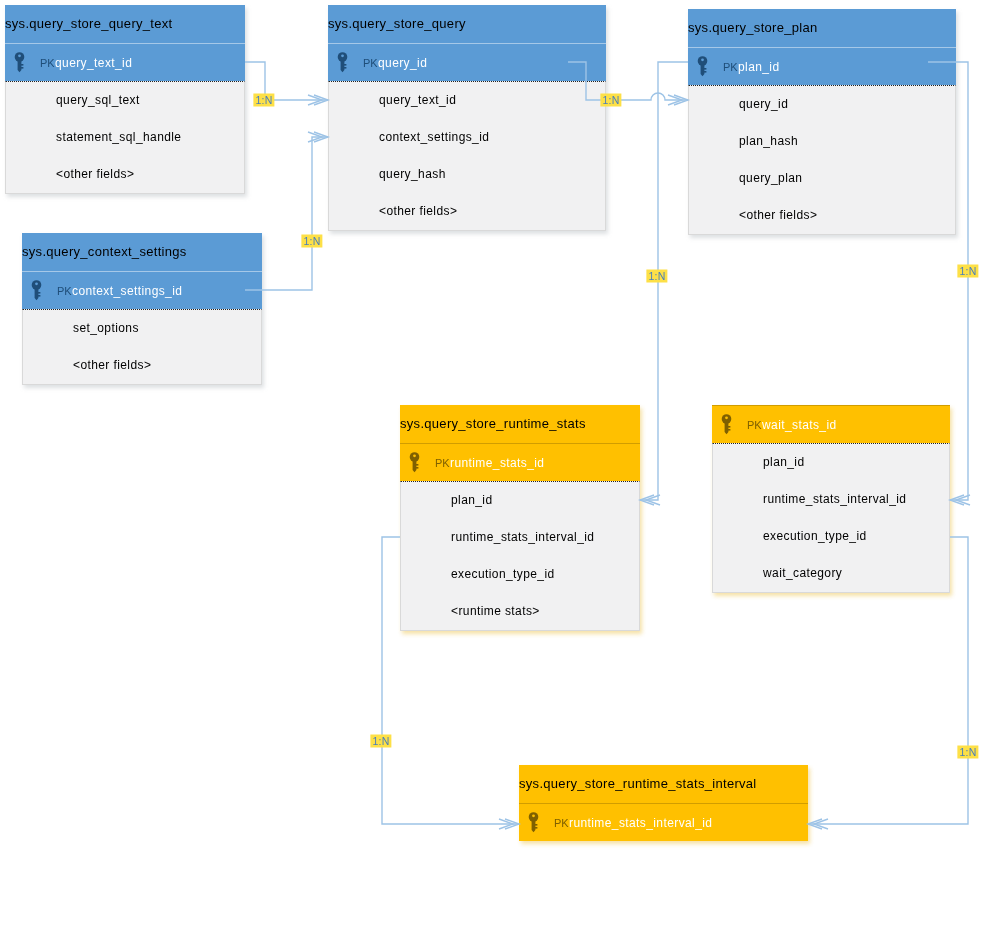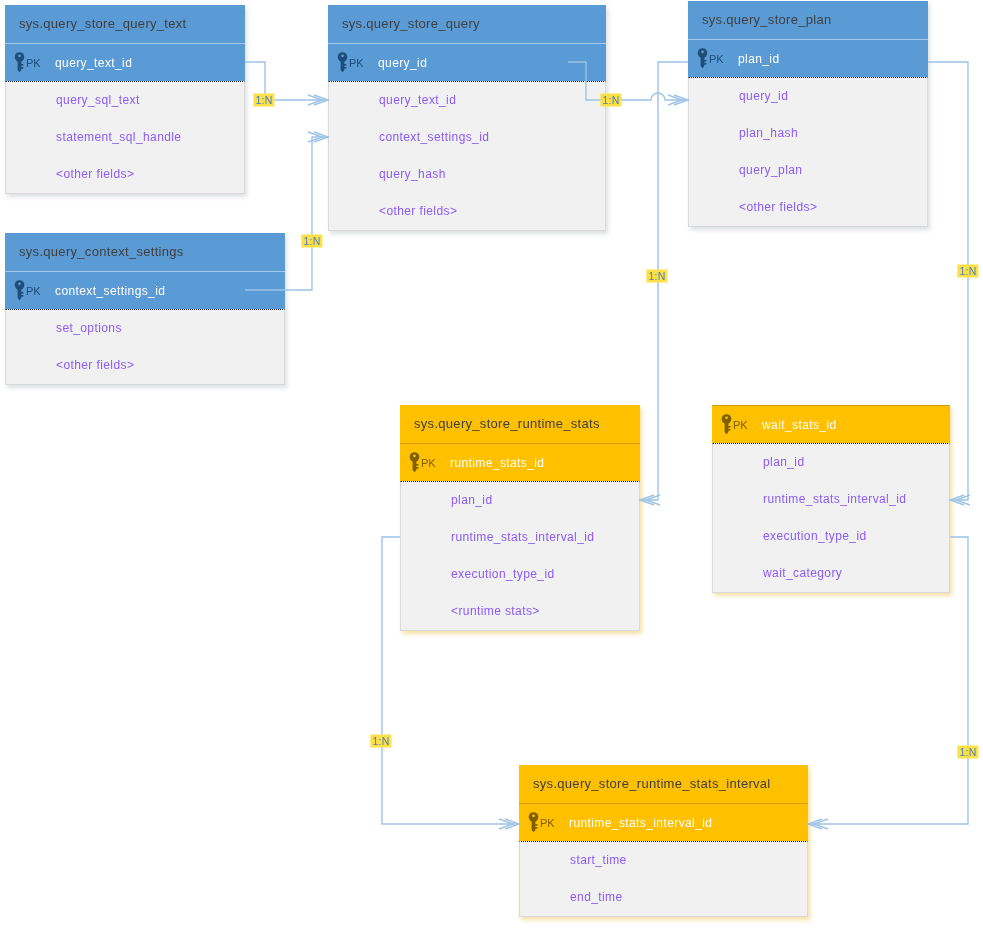--- a/index.html
+++ b/index.html
@@ -4,47 +4,47 @@
 <style>
   html,body{margin:0;padding:0;background:#ffffff;}
   #canvas{
     position:relative;width:983px;height:933px;background:#ffffff;overflow:hidden;
     font-family:"Liberation Sans",sans-serif;
   }
   .tbl{position:absolute;box-sizing:border-box;z-index:1;}
   .tbl.blue{filter:drop-shadow(2px 3px 2px rgba(120,130,140,0.25));}
   .tbl.orange{filter:drop-shadow(2px 3px 2px rgba(235,190,60,0.45));}
   .hdr{
-    height:38px;line-height:38px;padding-left:14px;box-sizing:border-box;
-    color:#404040;font-size:13px;letter-spacing:0.3px;white-space:nowrap;
+    height:38px;line-height:38px;box-sizing:border-box;
+    color:#000000;font-size:13px;letter-spacing:0.3px;white-space:nowrap;
   }
   .blue  .hdr{background:#5B9BD5;}
   .orange .hdr{background:#FFC000;}
   .pk{
     position:relative;height:38px;box-sizing:border-box;display:flex;align-items:center;
   }
   .blue  .pk{background:#5B9BD5;border-top:1px solid rgba(255,255,255,0.45);}
   .orange .pk{background:#FFC000;border-top:1px solid rgba(0,0,0,0.18);}
   .keyicon{display:inline-flex;margin-left:8px;}
   .blue  .keyicon svg .key-main{fill:#1F4E79;}
   .orange .keyicon svg .key-main{fill:#7F6000;}
   .blue  .keyicon svg .key-hole{fill:#5B9BD5;}
   .orange .keyicon svg .key-hole{fill:#FFC000;}
-  .pklabel{font-size:11px;margin-left:0;}
+  .pklabel{font-size:11px;margin-left:14px;}
   .blue  .pklabel{color:#1F4E79;}
   .orange .pklabel{color:#7F6000;}
   .pkfield{
     position:absolute;left:50px;color:#ffffff;font-size:12px;letter-spacing:0.4px;white-space:nowrap;
   }
   .body{
     background:#F1F1F2;border:1px solid #D9D9D9;border-top:1px dotted #222222;box-sizing:border-box;
   }
   .fld{
     height:37px;line-height:37px;padding-left:50px;
-    font-size:12px;letter-spacing:0.4px;color:#8b5cf6;white-space:nowrap;
+    font-size:12px;letter-spacing:0.4px;color:#000000;white-space:nowrap;
   }
   #wires{position:absolute;left:0;top:0;z-index:5;pointer-events:none;}
   .rel-label{
     position:absolute;z-index:6;transform:translate(-50%,-50%);
     background:#fde047;color:#4A7EBB;font-size:10.5px;letter-spacing:0.3px;
     padding:0 2px;line-height:13px;
   }
 </style>
 </head>
 <body>
@@ -123,21 +123,21 @@
       <span class="pkfield">query_id</span>
     </div>
     <div class="body">
       <div class="fld">query_text_id</div>
       <div class="fld">context_settings_id</div>
       <div class="fld">query_hash</div>
       <div class="fld">&lt;other fields&gt;</div>
     </div>
   </div>
 
-  <div class="tbl blue" style="left:688px;top:1px;width:240px">
+  <div class="tbl blue" style="left:688px;top:9px;width:268px">
     <div class="hdr">sys.query_store_plan</div>
     <div class="pk">
       <span class="keyicon">
           <svg width="13" height="21" viewBox="0 0 13 21">
             <circle class="key-main" cx="6.5" cy="5" r="4.8"></circle>
             <circle class="key-hole" cx="6.5" cy="3.8" r="1.4"></circle>
             <path class="key-main" d="M4.6,8.5 L8.4,8.5 L8.4,18 L6.5,20.3 L4.6,18 Z"></path>
             <rect class="key-main" x="8" y="12" width="2.4" height="1.6"></rect>
             <rect class="key-main" x="8" y="15" width="2.4" height="1.6"></rect>
           </svg>
@@ -146,21 +146,21 @@
       <span class="pkfield">plan_id</span>
     </div>
     <div class="body">
       <div class="fld">query_id</div>
       <div class="fld">plan_hash</div>
       <div class="fld">query_plan</div>
       <div class="fld">&lt;other fields&gt;</div>
     </div>
   </div>
 
-  <div class="tbl blue" style="left:5px;top:233px;width:280px">
+  <div class="tbl blue" style="left:22px;top:233px;width:240px">
     <div class="hdr">sys.query_context_settings</div>
     <div class="pk">
       <span class="keyicon">
           <svg width="13" height="21" viewBox="0 0 13 21">
             <circle class="key-main" cx="6.5" cy="5" r="4.8"></circle>
             <circle class="key-hole" cx="6.5" cy="3.8" r="1.4"></circle>
             <path class="key-main" d="M4.6,8.5 L8.4,8.5 L8.4,18 L6.5,20.3 L4.6,18 Z"></path>
             <rect class="key-main" x="8" y="12" width="2.4" height="1.6"></rect>
             <rect class="key-main" x="8" y="15" width="2.4" height="1.6"></rect>
           </svg>
@@ -227,19 +227,15 @@
             <circle class="key-main" cx="6.5" cy="5" r="4.8"></circle>
             <circle class="key-hole" cx="6.5" cy="3.8" r="1.4"></circle>
             <path class="key-main" d="M4.6,8.5 L8.4,8.5 L8.4,18 L6.5,20.3 L4.6,18 Z"></path>
             <rect class="key-main" x="8" y="12" width="2.4" height="1.6"></rect>
             <rect class="key-main" x="8" y="15" width="2.4" height="1.6"></rect>
           </svg>
         </span>
       <span class="pklabel">PK</span>
       <span class="pkfield">runtime_stats_interval_id</span>
     </div>
-    <div class="body">
-      <div class="fld">start_time</div>
-      <div class="fld">end_time</div>
-    </div>
   </div>
 
 </div>
 
 </body></html>

